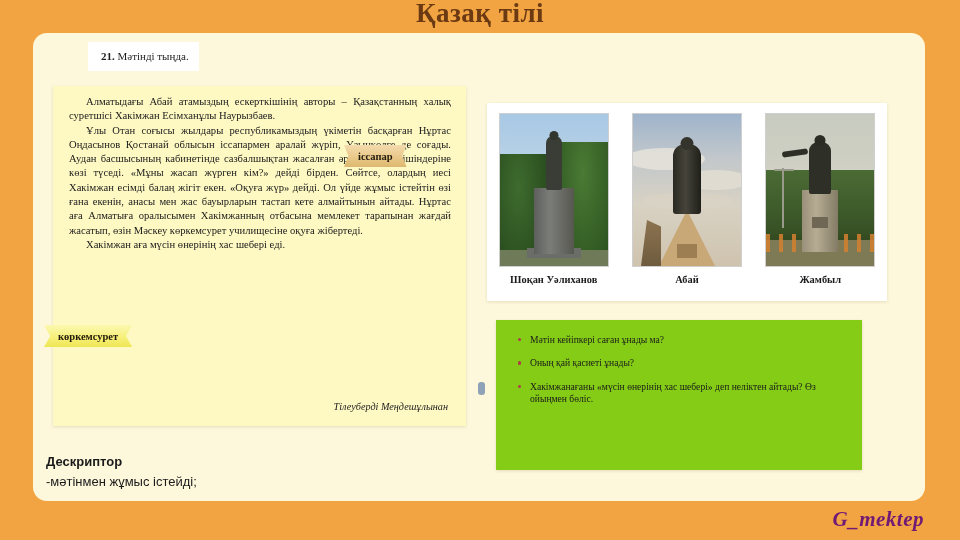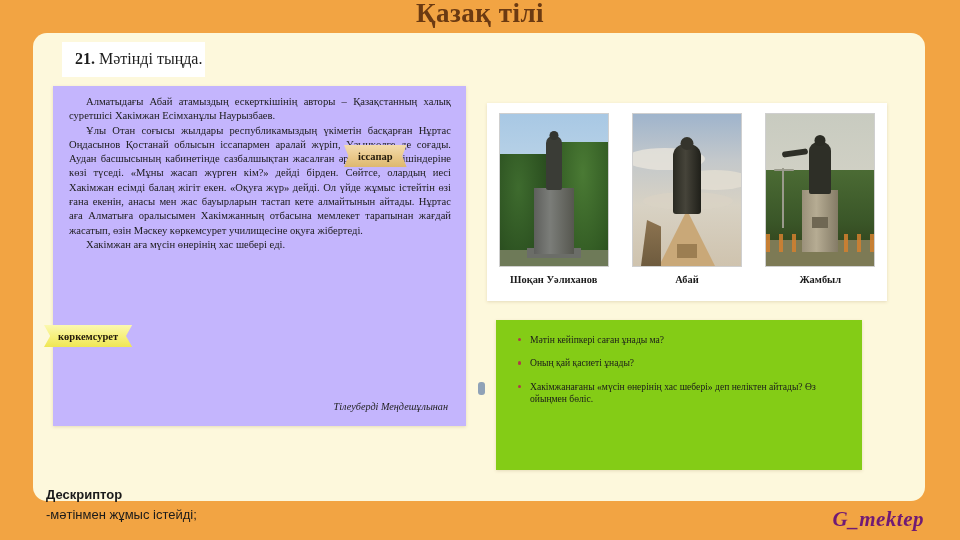--- a/index.html
+++ b/index.html
@@ -18,32 +18,32 @@
     letter-spacing:.5px;
   }
   
   .card{
     position:absolute;left:33px;top:33px;width:892px;height:468px;
     background:#FDF8DC;
     border-radius:14px;
   }
   
   .ex-chip{
-    position:absolute;left:62px;top:42px;
+    position:absolute;left:88px;top:42px;
     background:#FFFFFF;
-    padding:8px 3px 9px 13px;
-    font-family:"Liberation Serif", serif;
-    font-size:16px;color:#1d1d1d;font-weight:bold;
+    padding:8px 10px 9px 13px;
+    font-family:"Liberation Serif", serif;
+    font-size:11px;color:#1d1d1d;font-weight:bold;
   }
   .ex-chip .num{font-weight:bold;}
   .ex-chip .lbl{font-weight:normal;}
   
   .text-panel{
     position:absolute;left:53px;top:86px;width:413px;height:340px;
-    background:#c4b5fd;
+    background:#fef9c3;
     box-shadow:0 1px 3px rgba(120,90,40,.18);
   }
   .text-body{
     position:absolute;left:16px;top:9px;width:382px;
     font-family:"Liberation Serif", serif;
     font-size:10.6px;line-height:14.3px;
     color:#1b1b1b;
     text-align:justify;
   }
   .text-body p{margin:0;text-indent:17px;}
@@ -162,21 +162,21 @@
     position:absolute;left:0;top:4px;width:3.4px;height:3.4px;
     background:#B03A4A;border-radius:50%;
   }
   .q-artifact{
     position:absolute;left:-18px;top:62px;width:7px;height:13px;
     background:#7B93B0;border-radius:3px;opacity:.85;
   }
   
   .descriptor{
     position:absolute;left:46px;top:452px;
-    font-size:13px;line-height:20px;color:#1a1a1a;font-weight:bold;margin-top:33px;
+    font-size:13px;line-height:20px;color:#1a1a1a;font-weight:bold;
   }
   .descriptor .d2{font-weight:normal;}
   
   .logo{
     position:absolute;right:36px;bottom:8px;
     font-family:"Liberation Serif", serif;
     font-style:italic;font-weight:bold;
     font-size:21px;color:#701a75;
     letter-spacing:.5px;
   }

